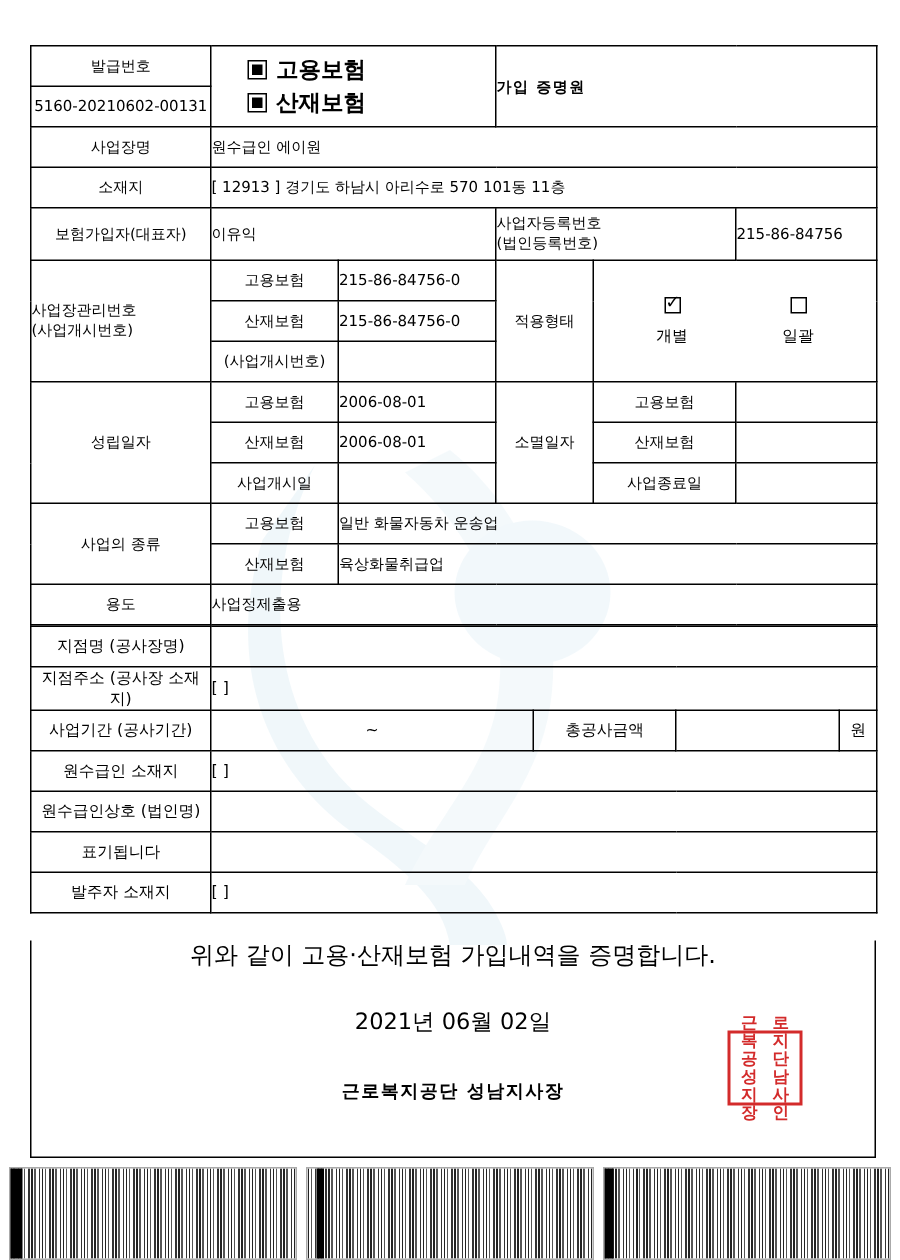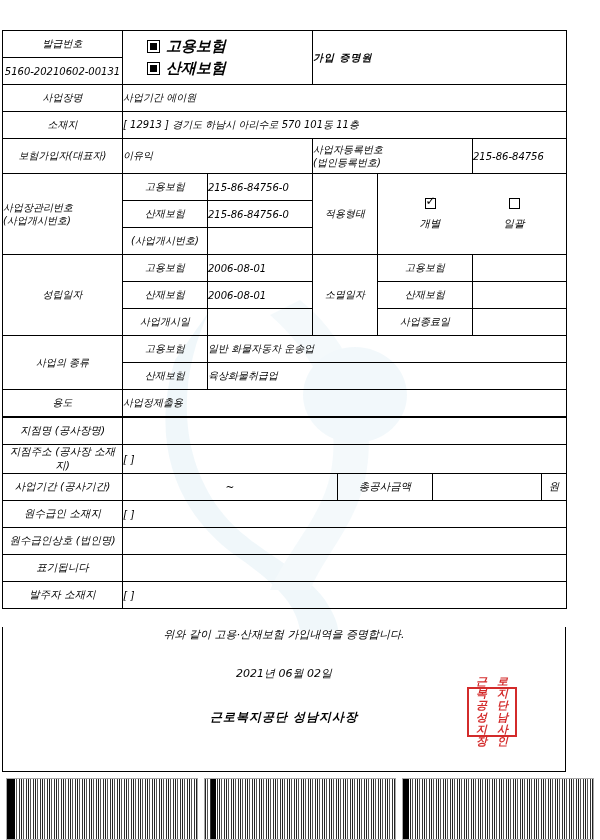--- a/index.html
+++ b/index.html
@@ -27,25 +27,24 @@
     left: 150px;
     top: 300px;
     width: 300px;
     height: 330px;
     z-index: 0;
     opacity: 0.22;
     pointer-events: none;
   }
   .doc {
     position: absolute;
-    left: 2px;
+    left: 20px;
     top: 30px;
     width: 564px;
     z-index: 2;
-    font-style: italic;
   }
   table.main {
     border-collapse: collapse;
     width: 564px;
     table-layout: fixed;
   }
   table.main td {
     border: 1px solid #000;
     padding: 0;
     height: 26px;
@@ -170,25 +169,25 @@
   .footer-box {
     border: 1px solid #000;
     border-top: none;
     width: 564px;
     box-sizing: border-box;
     height: 145px;
     position: relative;
     text-align: center;
   }
   .f-line1 {
-    font-size: 11px;
+    font-size: 16px;
     margin-top: 18px;
   }
   .f-line2 {
-    font-size: 11px;
+    font-size: 15px;
     margin-top: 24px;
   }
   .f-line3 {
     font-size: 12px;
     font-weight: bold;
     margin-top: 28px;
     letter-spacing: 1px;
   }
   .stamp {
     position: absolute;
@@ -280,21 +279,21 @@
           </div>
         </td>
         <td class="title-cell big-title" colspan="3" rowspan="2">가입 증명원</td>
       </tr>
       <tr>
         <td class="issue-no-val">5160-20210602-00131</td>
       </tr>
 
       <tr>
         <td class="label-cell">사업장명</td>
-        <td class="val-pad" colspan="5">사업기간 에이원</td>
+        <td class="val-pad" colspan="5">원수급인 에이원</td>
       </tr>
 
       <tr>
         <td class="label-cell">소재지</td>
         <td class="val-pad" colspan="5">[   12913   ]   경기도 하남시 아리수로 570 101동 11층</td>
       </tr>
 
       <tr>
         <td class="label-cell" style="height:34px">보험가입자(대표자)</td>
         <td class="val-pad" colspan="2">이유익</td>

